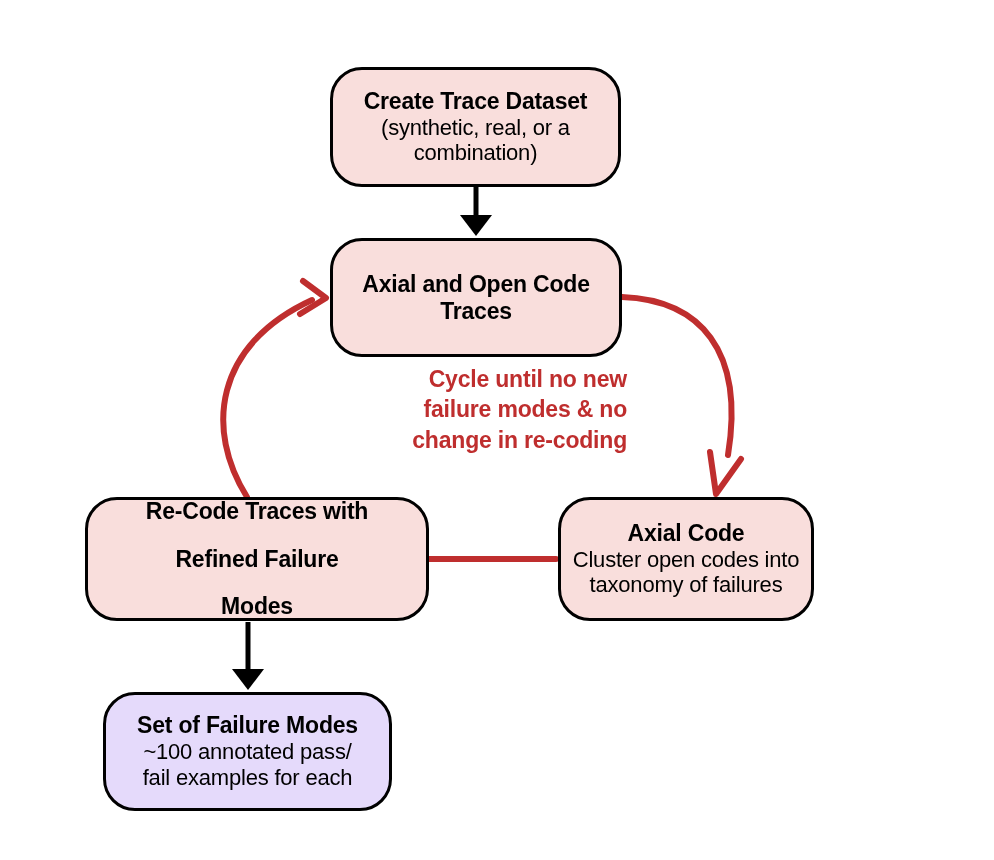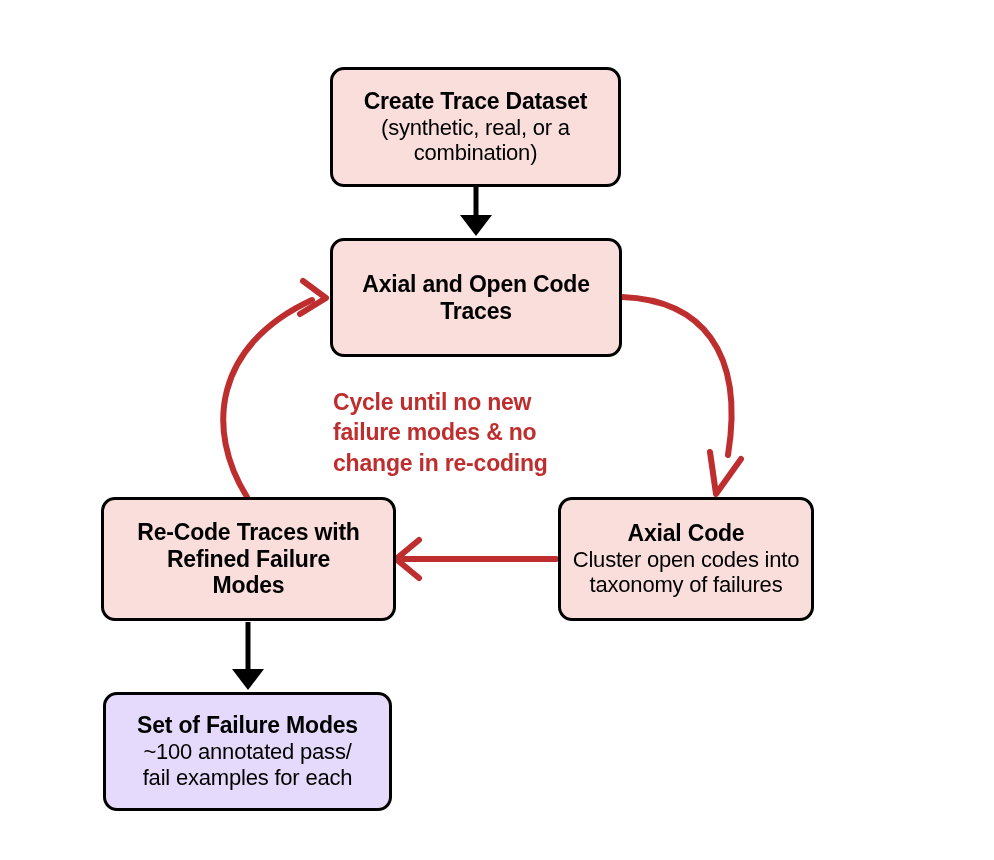--- a/index.html
+++ b/index.html
@@ -25,21 +25,21 @@
     left: 0;
     top: 0;
     width: 994px;
     height: 860px;
     pointer-events: none;
   }
   .node {
     position: absolute;
     box-sizing: border-box;
     border: 3px solid #000000;
-    border-radius: 14px;
+    border-radius: 32px;
     display: flex;
     flex-direction: column;
     align-items: center;
     justify-content: center;
     text-align: center;
     color: #000000;
     line-height: 1.17;
     padding: 4px 10px;
   }
   .node .title {
@@ -48,29 +48,29 @@
     letter-spacing: -0.2px;
   }
   .node .sub {
     font-weight: normal;
     font-size: 22px;
     letter-spacing: -0.2px;
   }
   #node-create  { left: 330px; top: 67px;  width: 291px; height: 120px; }
   #node-read    { left: 330px; top: 238px; width: 292px; height: 119px; }
   #node-axial   { left: 558px; top: 497px; width: 256px; height: 124px; }
-  #node-recode  { left: 101px; top: 497px; width: 295px; height: 124px; }
+  #node-recode  { left: 85px; top: 497px; width: 344px; height: 124px; gap: 21px; }
   #node-set     { left: 103px; top: 692px; width: 289px; height: 119px; }
 
   .cycle-label {
     position: absolute;
     left: 333px;
-    top: 387px;
+    top: 364px;
     width: 294px;
-    text-align: left;
+    text-align: right;
     font-weight: bold;
     font-size: 23px;
     line-height: 1.32;
     letter-spacing: -0.2px;
   }
 </style>
 </head>
 <body>
 
 <div id="diagram">

